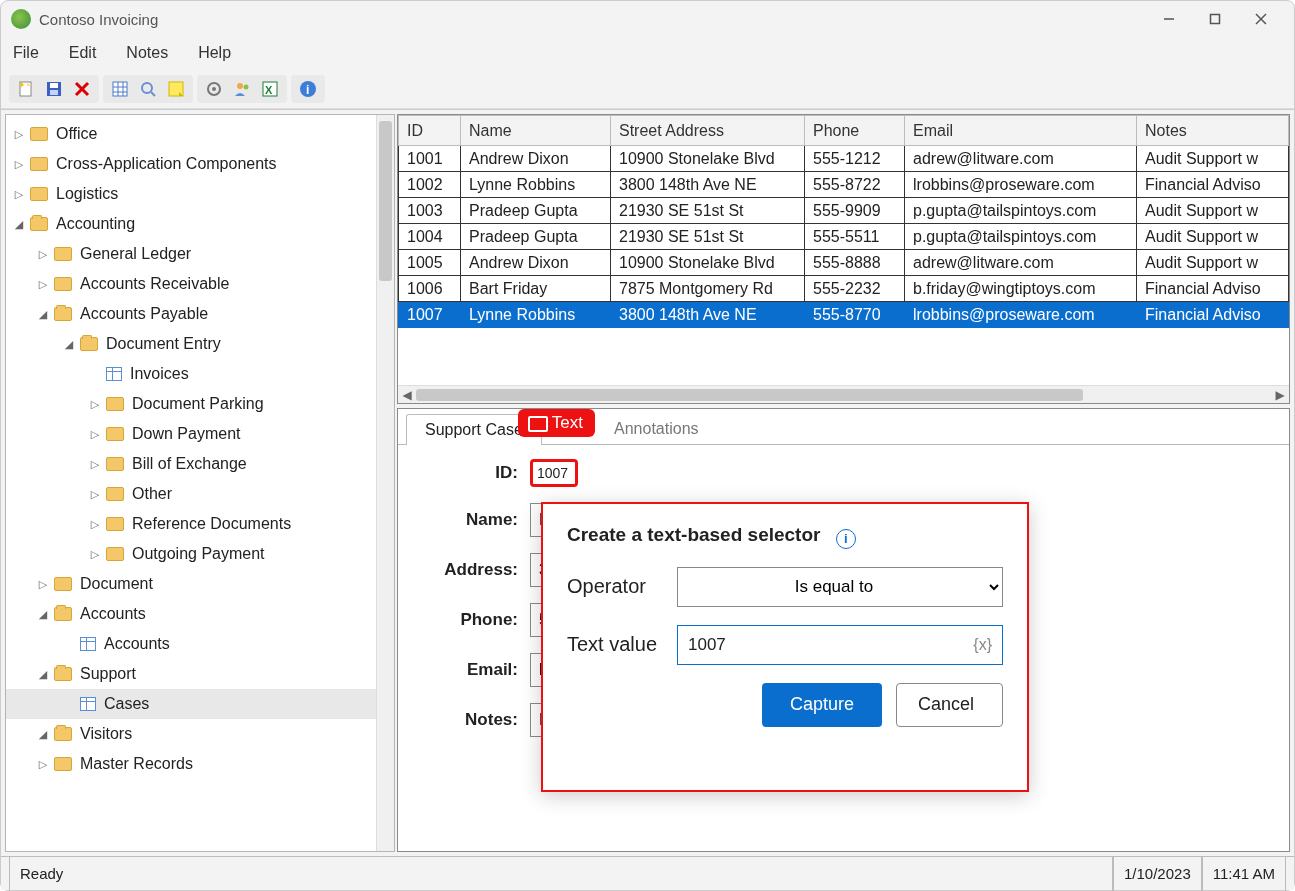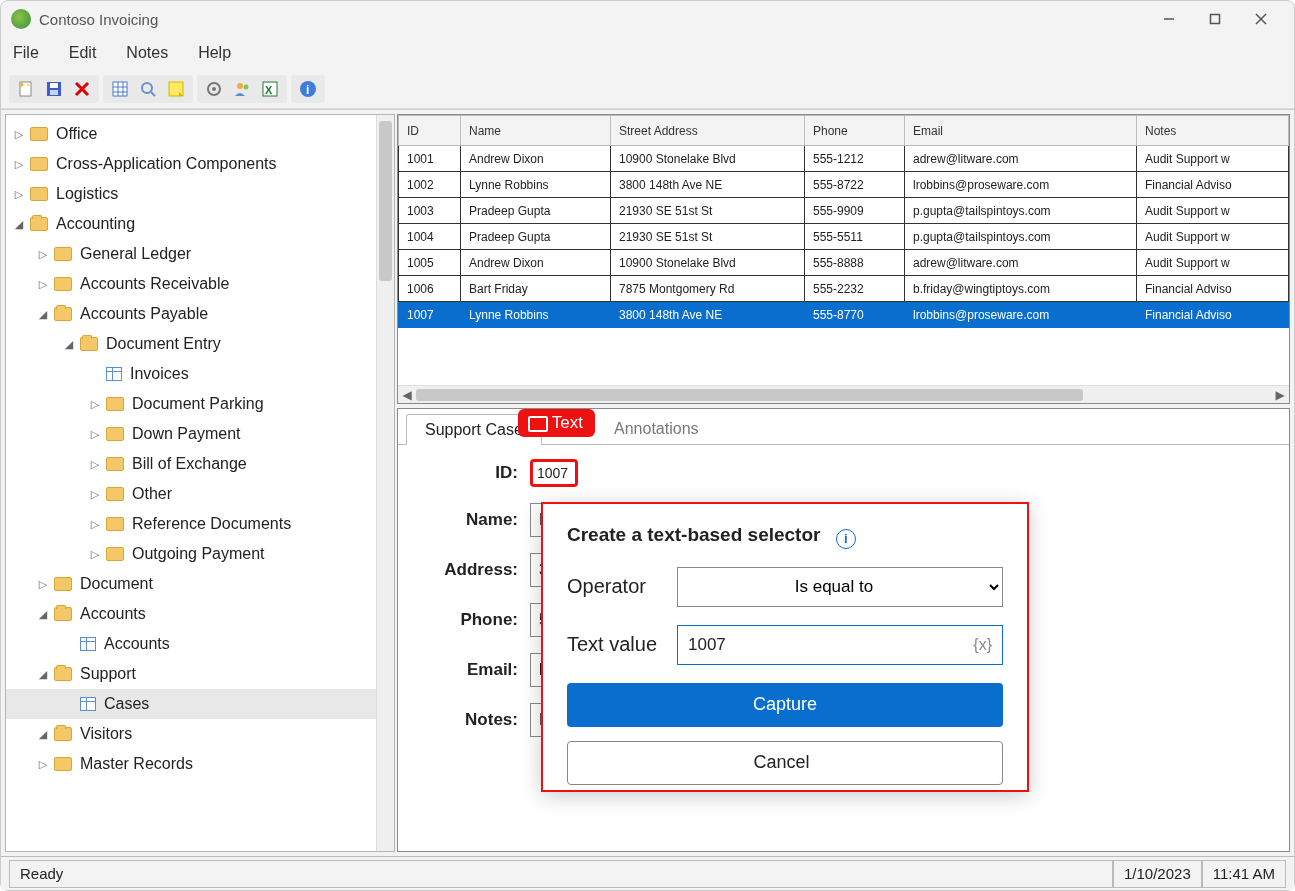--- a/index.html
+++ b/index.html
@@ -23,21 +23,21 @@
 .tree-row .ficon.open::before { content: ""; position: absolute; top: -3px; left: 1px; width: 8px; height: 3px; background: #f4c869; border: 1px solid #d8a636; border-bottom: none; border-radius: 2px 2px 0 0; }
 .tree-row .gicon { width: 16px; height: 14px; background: #fff; border: 1px solid #5a8fd6; margin-right: 8px; position: relative; }
 .tree-row .gicon::before { content:""; position:absolute; top:3px; left:0; right:0; height:1px; background:#5a8fd6; }
 .tree-row .gicon::after { content:""; position:absolute; top:0; bottom:0; left:5px; width:1px; background:#5a8fd6; }
 .tree-row.sel { background: #e8e8e8; }
 .ind1 { padding-left: 30px; } .ind2 { padding-left: 56px; } .ind3 { padding-left: 82px; }
 .vscroll { position:absolute; right:0; top:0; bottom:0; width:18px; background:#f0f0f0; border-left:1px solid #ddd; }
 .vscroll .thumb { position:absolute; left:2px; right:2px; top:6px; height:160px; background:#c8c8c8; border-radius:3px; }
 .content { flex: 1; display: flex; flex-direction: column; margin: 4px 4px 4px 2px; gap: 4px; min-width: 0; }
 .grid-wrap { border: 1px solid #8a8a8a; background: #fff; flex: 0 0 290px; display:flex; flex-direction:column; overflow:hidden; position:relative; }
-.grid-table { width: 100%; border-collapse: collapse; font-size: 12px; }
+.grid-table { width: 100%; border-collapse: collapse; font-size: 16px; }
 .grid-table th { background: #f3f3f3; height: 30px; text-align: left; padding: 0 8px; border: 1px solid #bcbcbc; font-weight: normal; color: #333; }
 .grid-table td { border: 1px solid #333; padding: 2px 8px; height: 26px; white-space: nowrap; }
 .grid-table tr.selected td { background: #0a6ecf; color: #fff; border-color: #0a6ecf; }
 .grid-hscroll { position:absolute; bottom:0; left:0; right:0; height:18px; background:#f0f0f0; border-top:1px solid #ddd; display:flex; align-items:center; }
 .grid-hscroll .harrow { width:18px; height:18px; display:flex; align-items:center; justify-content:center; color:#666; font-size:12px; }
 .grid-hscroll .htrack { flex:1; position:relative; height:14px; }
 .grid-hscroll .hthumb { position:absolute; left:0; width:78%; top:1px; bottom:1px; background:#c8c8c8; border-radius:3px; }
 .detail-wrap { border: 1px solid #8a8a8a; background: #fff; flex: 1; }
 .tabs { display: flex; align-items: center; border-bottom: 1px solid #bbb; padding: 4px 8px 0 8px; gap: 0; }
 .tab { padding: 6px 18px; font-size: 16px; color: #777; border: 1px solid transparent; border-bottom: none; }
@@ -50,26 +50,26 @@
 .text-badge { position: relative; background: #e11; color: #fff; border-radius: 6px; padding: 4px 12px 4px 34px; font-size: 17px; margin-left: -24px; top: -6px; display:flex; align-items:center; }
 .text-badge::before { content:""; position:absolute; left:10px; top:7px; width:16px; height:12px; border:2px solid #fff; border-radius:2px; }
 .popup { position: absolute; left: 541px; top: 502px; width: 488px; height: 290px; border: 2px solid #e11; background: #fff; box-shadow: 0 4px 20px rgba(0,0,0,0.2); padding: 20px 24px; }
 .popup h3 { font-size: 19px; font-weight: 600; color: #222; margin-bottom: 18px; }
 .popup .info-icon { display:inline-flex; width:20px; height:20px; border:1.5px solid #0a6ecf; border-radius:50%; color:#0a6ecf; align-items:center; justify-content:center; font-size:13px; margin-left:10px; vertical-align:-2px; }
 .popup .field { display:flex; align-items:center; margin-bottom:18px; }
 .popup .field label { width:110px; font-size:20px; color:#222; }
 .popup select, .popup .tvinput { flex:1; height:40px; border:1px solid #888; padding:0 10px; font-size:17px; background:#fff;text-align:center; }
 .popup .tvinput { border:1.5px solid #0a6ecf; display:flex; align-items:center; justify-content:space-between; }
 .popup .tvinput .varicon { color:#888; font-size:16px; }
-.popup .btns { display:flex; justify-content:flex-end; gap:14px; margin-top:18px;flex-direction:column; }
+.popup .btns { display:flex; justify-content:flex-end; gap:14px; margin-top:18px; }
 .popup .btn { height:44px; padding:0 28px; font-size:18px; border-radius:4px; }
 .popup .btn-primary { background:#0a6ecf; color:#fff; border:none; }
 .popup .btn-secondary { background:#fff; color:#222; border:1px solid #888;padding-left:21px; }
 .statusbar { height: 34px; border-top: 1px solid #bbb; display: flex; align-items: center; padding: 0 8px; background: #f3f3f3; }
-.statusbar .cell { border:1px solid #bbb; height:28px; padding:0 10px; display:flex; align-items:center; font-size:15px; }
+.statusbar .cell { border:1px solid #bbb; height:36px; padding:0 10px; display:flex; align-items:center; font-size:15px; }
 .statusbar .cell.main { flex:1; }
 svg { display:block; }
 </style>
 </head>
 <body>
 
 <div class="window">
 
   <div class="titlebar">
     <div class="app-icon"></div>

